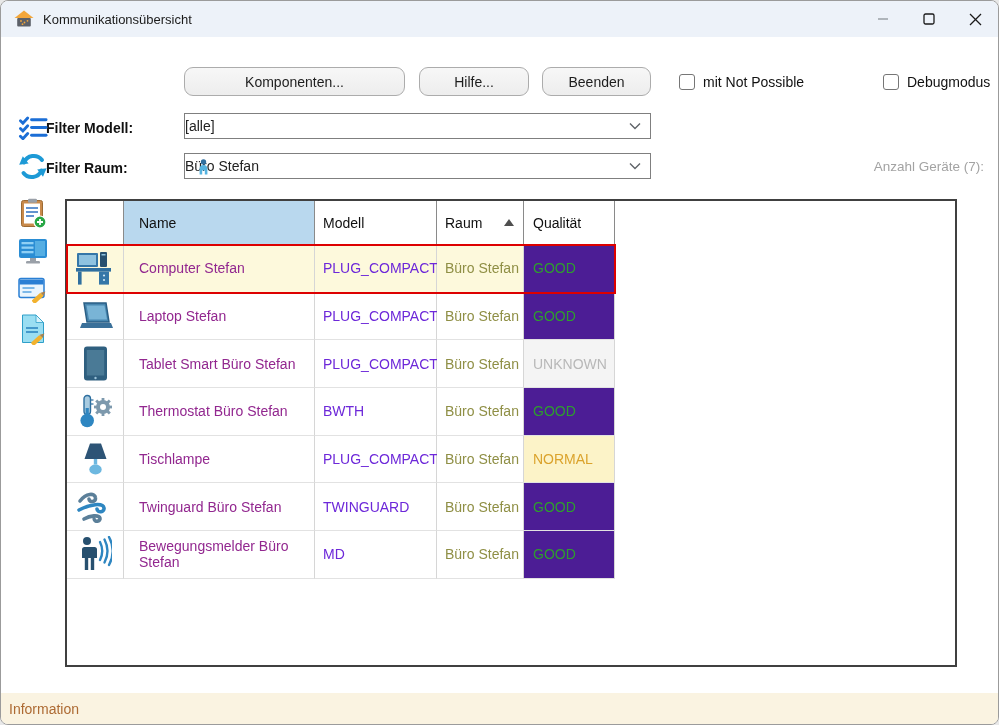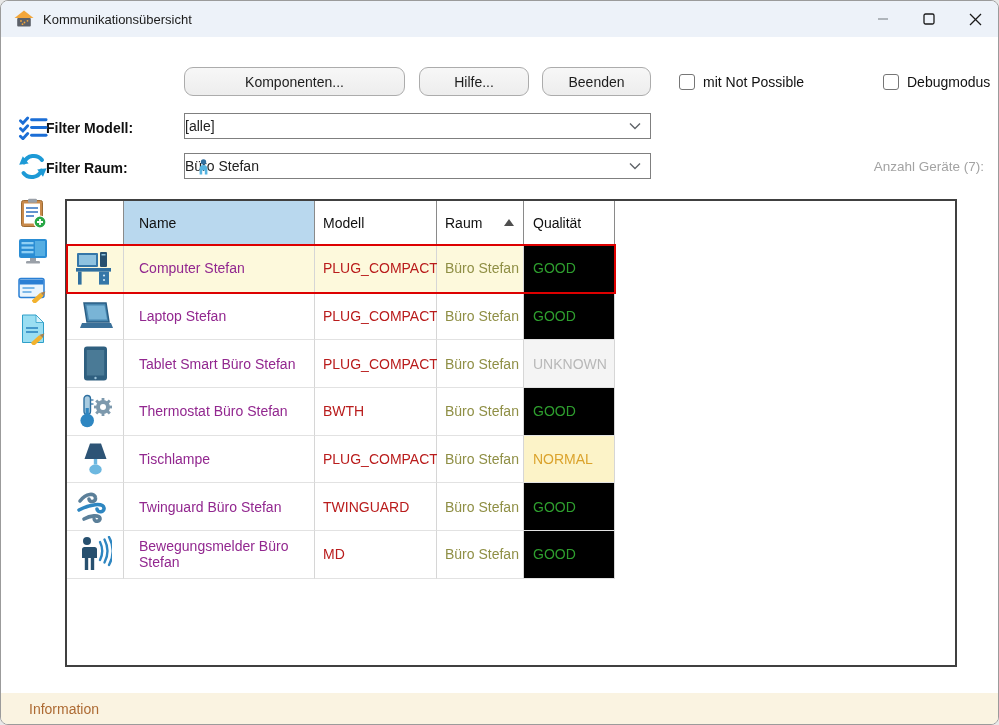--- a/index.html
+++ b/index.html
@@ -52,33 +52,33 @@
   .c3 { width:87px; padding-left:8px; }
   .c4 { width:91px; padding-left:9px; }
   .sort-up { width:0; height:0; border-left:5px solid transparent; border-right:5px solid transparent;
              border-bottom:7px solid #4f4f4f; margin-left:auto; margin-right:9px; }
   .drow { display:flex; height:47.7px; position:relative; }
   .dcell {
     border-right:1px solid #d6d6d6; border-bottom:1px solid #e2e2e2;
     display:flex; align-items:center; font-size:14px; background:#fff;
   }
   .name-text  { color:#92278f; }
-  .modell-text{ color:#b91c1c; }
+  .modell-text{ color:#6d28d9; }
   .raum-text  { color:#8f8f45; }
   .drow.selected { outline:2px solid #dd0000; outline-offset:-1px; z-index:3; }
   .drow.selected .dcell { background:#fdf9dc; }
-  .drow .dcell.q-good    { color:#2e9e2e; background:#000000; }
+  .drow .dcell.q-good    { color:#2e9e2e; background:#4c1d95; }
   .drow .dcell.q-normal  { color:#dba32d; background:#fcf3c8; }
   .drow .dcell.q-unknown { color:#b8b8b8; background:#f4f4f4; }
   
   .statusbar {
     position:absolute; left:0; right:0; bottom:0; height:31px;
     background:#faf3e1; display:flex; align-items:center;
   }
-  .status-text { margin-left:28px; font-size:14px; color:#ad6a33; }
+  .status-text { margin-left:8px; font-size:14px; color:#ad6a33; }
 </style>
 </head>
 <body>
 
 <div class="window">
 
   <div class="titlebar">
     <svg class="app-icon" viewBox="0 0 20 18">
       <polygon points="10,0.5 19.5,8 0.5,8" fill="#f2a63b"></polygon>
       <rect x="3.2" y="8" width="13.6" height="8.6" rx="1" fill="#5c6068"></rect>

